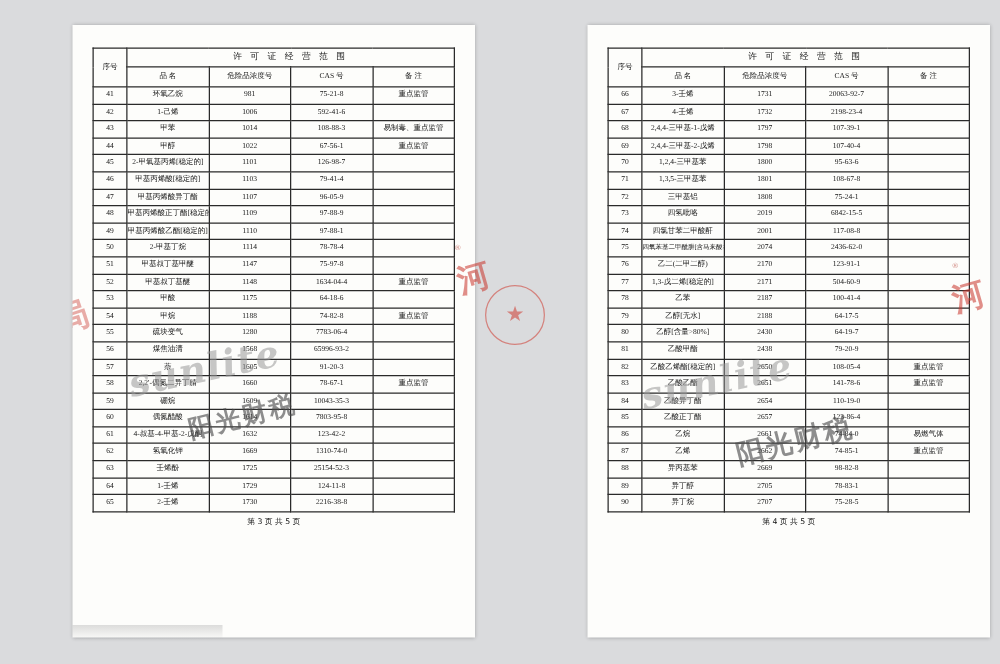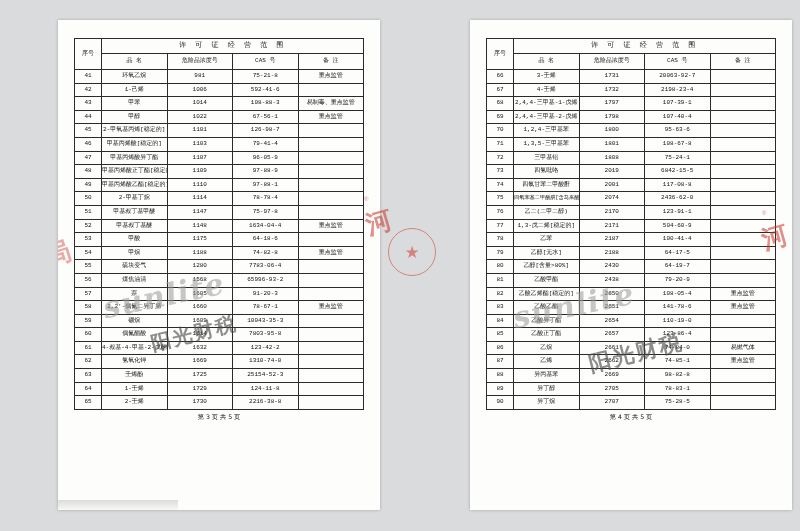--- a/index.html
+++ b/index.html
@@ -24,21 +24,21 @@
     left:0;top:0;right:0;bottom:0;
     padding:18px 16px 10px 16px;
     box-sizing:border-box;
   }
   table.doc{
     border-collapse:collapse;
     width:100%;
     table-layout:fixed;
     font-size:6px;
     color:#141414;
-    font-family:Liberation Mono, monospace;
+    font-family:Liberation Serif, serif;
   }
   table.doc td,table.doc th{
     border:0.7px solid #2a2a2a;
     text-align:center;
     vertical-align:middle;
     padding:0;
     height:12.6px;
     line-height:1.1;
     font-weight:normal;
     overflow:hidden;

